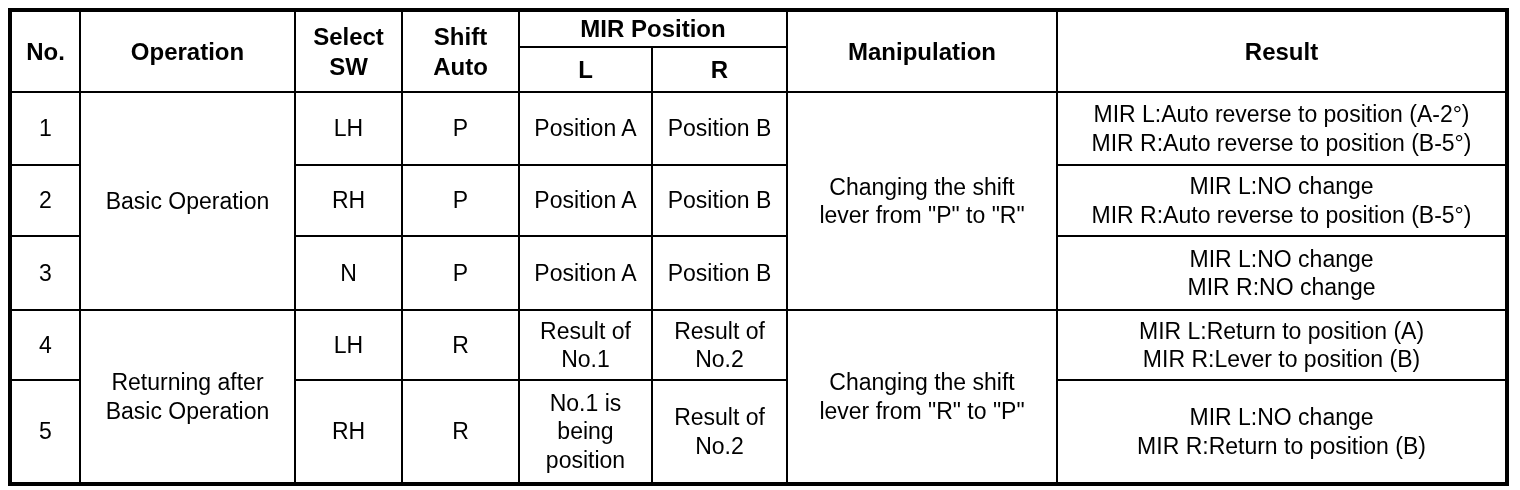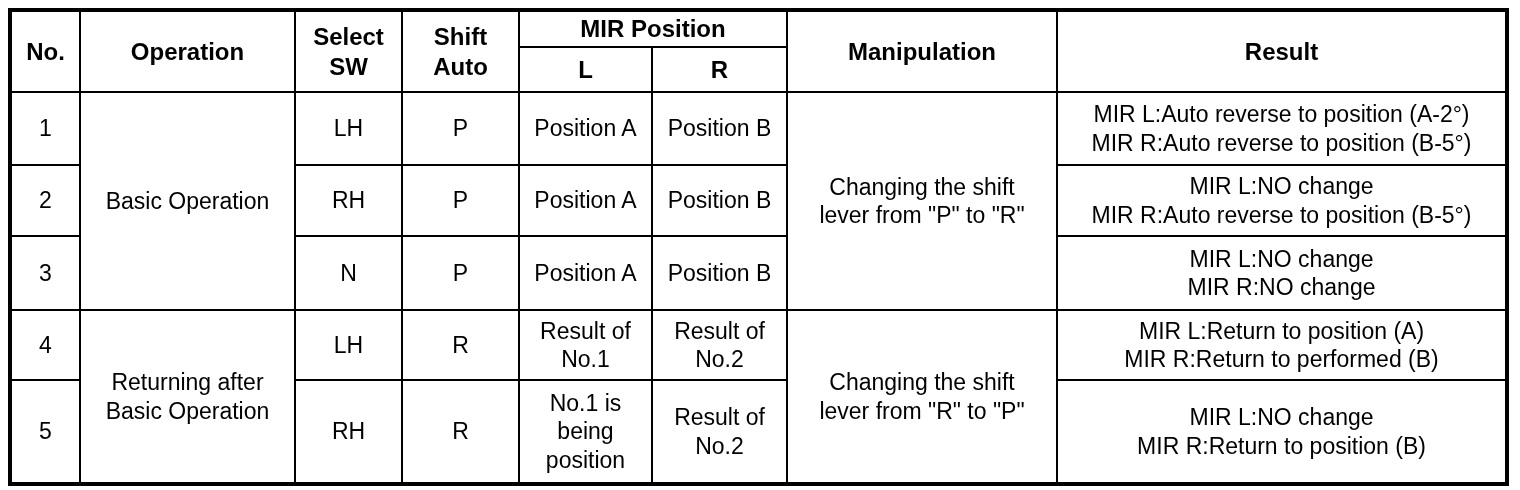--- a/index.html
+++ b/index.html
@@ -151,21 +151,21 @@
 Basic Operation</td>
         <td>LH</td>
         <td>R</td>
         <td class="cell-multiline">Result of
 No.1</td>
         <td class="cell-multiline">Result of
 No.2</td>
         <td rowspan="2" class="cell-multiline">Changing the shift
 lever from "R" to "P"</td>
         <td class="cell-left">MIR L:Return to position (A)
-MIR R:Return to performed (B)</td>
+MIR R:Lever to position (B)</td>
       </tr>
       <tr class="r5">
         <td>5</td>
         <td>RH</td>
         <td>R</td>
         <td class="cell-multiline">No.1 is
 being
 position</td>
         <td class="cell-multiline">Result of
 No.2</td>

